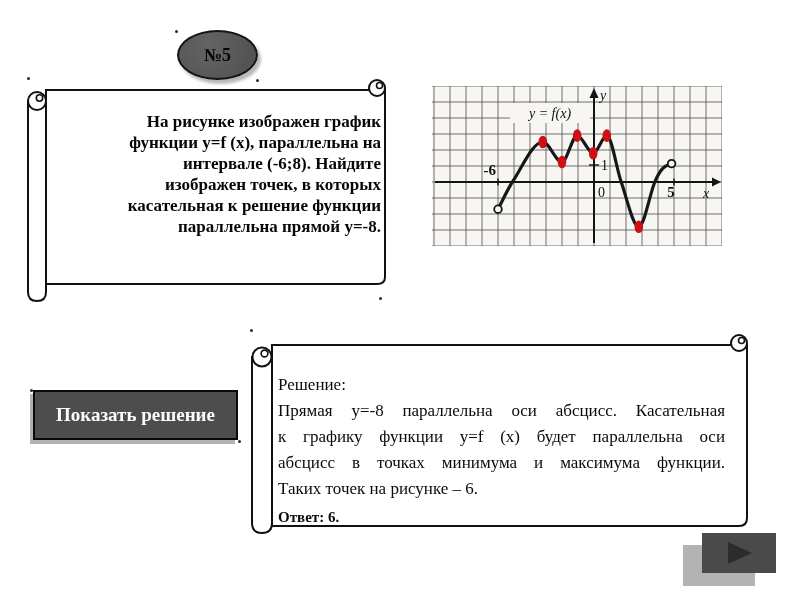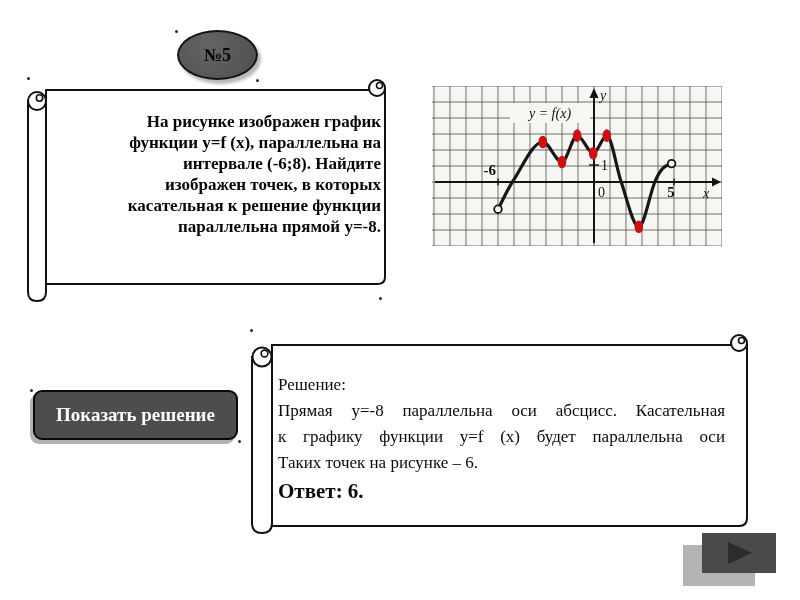--- a/index.html
+++ b/index.html
@@ -28,40 +28,40 @@
   .problem-text {
     position:absolute; left:26px; top:36px; width:330px;
     text-align:right; font-weight:bold; font-size:17px; line-height:21px; color:#070707;
   }
   .pline { white-space:nowrap; }
 
   .scroll.solution { left:248px; top:330px; width:505px; height:212px; }
   .sol-text { position:absolute; left:30px; top:42px; width:447px; font-size:17px; line-height:26px; color:#0a0a0a; }
   .sol-line { text-align:justify; text-align-last:justify; white-space:normal; }
   .sol-line.last { text-align:right; text-align-last:left; }
-  .sol-answer { font-weight:bold; font-size:21px; margin-top:2px; }
+  .sol-answer { font-weight:bold; font-size:15px; margin-top:2px; }
 
   
   .graph { position:absolute; left:432px; top:86px; width:290px; height:160px; }
   #fx-plot { display:block; }
   .plot-bg { fill:#f7f6f2; }
   #grid-g line { stroke:#4f4f4f; stroke-width:0.8; }
   .axes line { stroke:#141414; stroke-width:2; }
   .axes line.tick { stroke-width:1.4; }
   .axes polygon { fill:#141414; }
   .label-bg { fill:#f7f6f2; }
   .glab { font-family:"Liberation Serif","DejaVu Serif",serif; font-size:14px; fill:#111; }
   .glab.italic { font-style:italic; }
   .glab.big { font-size:15px; font-weight:bold; }
   #curve-path { fill:none; stroke:#171717; stroke-width:3.2; stroke-linecap:round; stroke-linejoin:round; }
 
   
   .show-btn {
     position:absolute; left:33px; top:390px; width:205px; height:50px;
-    background:#4d4d4d; border:2.5px solid #0a0a0a; border-radius:9px;
+    background:#4d4d4d; border:2.5px solid #0a0a0a; border-radius:0;
     box-shadow:-3px 4px 0 #b2b2b2;
     color:#fbfbfb; font-family:"Liberation Serif","DejaVu Serif",serif;
     font-weight:bold; font-size:19px; cursor:pointer;
     display:flex; align-items:center; justify-content:center;
   }
 
   
   .nav { position:absolute; left:683px; top:533px; width:95px; height:53px; }
   .nav-back { position:absolute; left:0; top:12px; width:72px; height:41px; background:#b3b3b3; }
   .nav-front {
@@ -181,20 +181,21 @@
       <path class="sc" d="M 4,27 V 193 Q 4,203 14,203 Q 24,203 24,193 V 27 Z"></path>
       <circle class="sc" cx="14" cy="27" r="9.5"></circle>
       <circle class="sc thin" cx="16.5" cy="23.5" r="3.4"></circle>
       <circle class="sc" cx="491" cy="13" r="8"></circle>
       <circle class="sc thin" cx="493.5" cy="10.5" r="3"></circle>
     </svg>
     <div class="sol-text">
       <div>Решение:</div>
       <div class="sol-line">Прямая y=-8 параллельна оси абсцисс. Касательная</div>
       <div class="sol-line">к графику функции y=f (x) будет параллельна оси</div>
+      <div class="sol-line">абсцисс в точках минимума и максимума функции.</div>
       <div class="sol-line last">Таких точек на рисунке – 6.</div>
       <div class="sol-answer">Ответ: 6.</div>
     </div>
   </div>
 
   <div class="nav">
     <div class="nav-back"></div>
     <button class="nav-front">
       <span class="play-tri"></span>
     </button>

